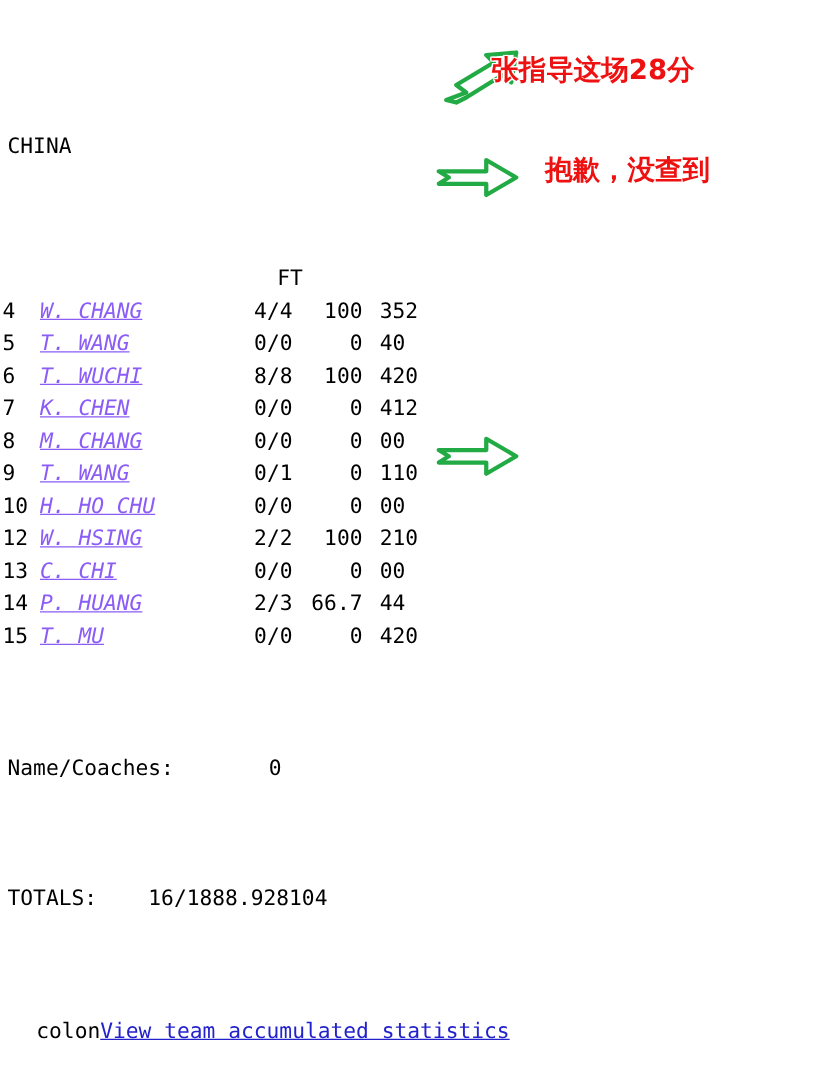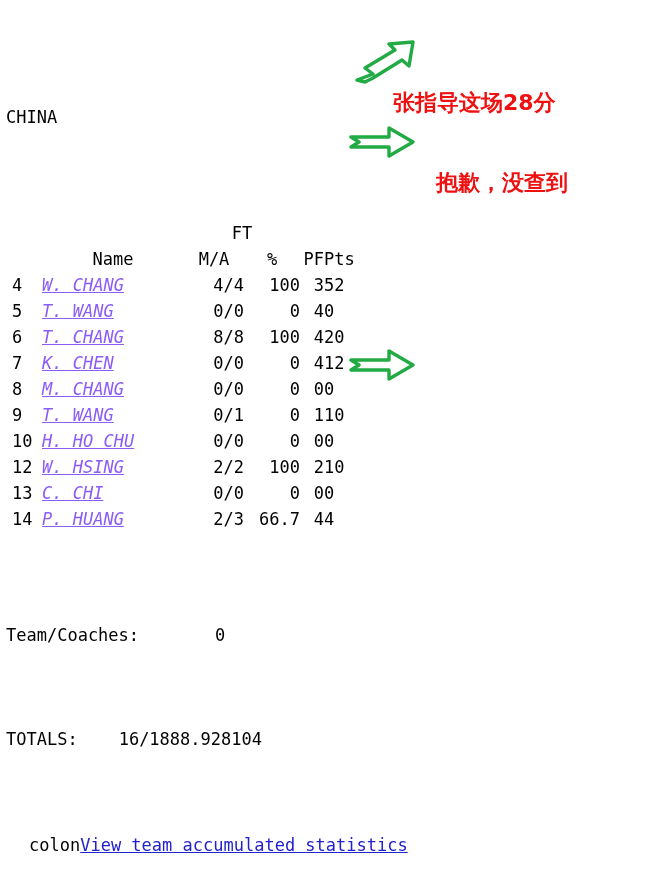--- a/index.html
+++ b/index.html
@@ -30,21 +30,21 @@
 
   .team-name {
     padding-left: 6px;
     height: 26px;
     line-height: 26px;
   }
 
   table.box {
     border-collapse: collapse;
     border-spacing: 0;
-    margin: 12px;
+    margin: 2px;
     padding: 0;
     font-family: "DejaVu Sans Mono", "Liberation Mono", monospace;
     font-size: 17px;
     color: #000000;
   }
   table.box td, table.box th {
     padding: 0;
     margin: 0;
     height: 26px;
     line-height: 26px;
@@ -123,68 +123,59 @@
     position: absolute;
     color: #ee1111;
     font-family: "DejaVu Sans", "Liberation Sans", sans-serif;
     font-weight: bold;
     font-size: 22px;
     line-height: 26px;
     white-space: nowrap;
     text-shadow:
        1px 0 0 #fff, -1px 0 0 #fff, 0 1px 0 #fff, 0 -1px 0 #fff,
        1px 1px 0 #fff, -1px -1px 0 #fff, 1px -1px 0 #fff, -1px 1px 0 #fff;
-    margin-top: 46px;
   }
   .arrow-svg { position: absolute; }
 </style>
 </head>
 <body>
 
 <div class="page">
 
   
   <div class="team-name">CHINA</div>
 
   <table class="box">
     <tbody><tr class="hdr-ft">
       <td class="c-num"></td>
       <td class="c-name"></td>
       <td class="c-ma ft-cell" colspan="2">FT</td>
       <td class="c-pf"></td>
       <td class="c-pts"></td>
     </tr>
-    <tr class="hdr-lbl">
-      <td class="c-num"></td>
-      <td class="c-name">Name</td>
-      <td class="c-ma">M/A</td>
-      <td class="c-pct">%</td>
-      <td class="c-pf">PF</td>
-      <td class="c-pts">Pts</td>
-    </tr>
 
     <tr>
       <td class="c-num">4</td>
       <td class="c-name"><a class="plink" href="#">W. CHANG</a></td>
       <td class="c-ma">4/4</td>
       <td class="c-pct">100</td>
       <td class="c-pf">3</td>
       <td class="c-pts">52</td>
     </tr>
     <tr>
       <td class="c-num">5</td>
       <td class="c-name"><a class="plink" href="#">T. WANG</a></td>
       <td class="c-ma">0/0</td>
       <td class="c-pct">0</td>
       <td class="c-pf">4</td>
       <td class="c-pts">0</td>
     </tr>
     <tr>
       <td class="c-num">6</td>
-      <td class="c-name"><a class="plink" href="#">T. CHANG</a></td>
+      <td class="c-name"><a class="plink" href="#">T. WUCHI</a></td>
       <td class="c-ma">8/8</td>
       <td class="c-pct">100</td>
       <td class="c-pf">4</td>
       <td class="c-pts">20</td>
     </tr>
     <tr>
       <td class="c-num">7</td>
       <td class="c-name"><a class="plink" href="#">K. CHEN</a></td>
       <td class="c-ma">0/0</td>
       <td class="c-pct">0</td>
@@ -232,23 +223,31 @@
       <td class="c-pts">0</td>
     </tr>
     <tr>
       <td class="c-num">14</td>
       <td class="c-name"><a class="plink" href="#">P. HUANG</a></td>
       <td class="c-ma">2/3</td>
       <td class="c-pct">66.7</td>
       <td class="c-pf">4</td>
       <td class="c-pts">4</td>
     </tr>
+    <tr>
+      <td class="c-num">15</td>
+      <td class="c-name"><a class="plink" href="#">T. MU</a></td>
+      <td class="c-ma">0/0</td>
+      <td class="c-pct">0</td>
+      <td class="c-pf">4</td>
+      <td class="c-pts">20</td>
+    </tr>
   </tbody></table>
 
-  <div class="teamline"><span class="tl-label">Team/Coaches:</span><span class="tl-val" style="padding-left:76px;">0</span></div>
+  <div class="teamline"><span class="tl-label">Name/Coaches:</span><span class="tl-val" style="padding-left:76px;">0</span></div>
 
   <div class="totalline"><span class="tl-label">TOTALS:</span><span class="tl-val" style="padding-left:41px;">16/1888.928104</span></div>
 
   <div class="statline">
     <span class="broken-img">
       
     </span>
     <span class="stat-pre">colon</span><a class="statlink" href="#">View team accumulated statistics</a>
   </div>
 

